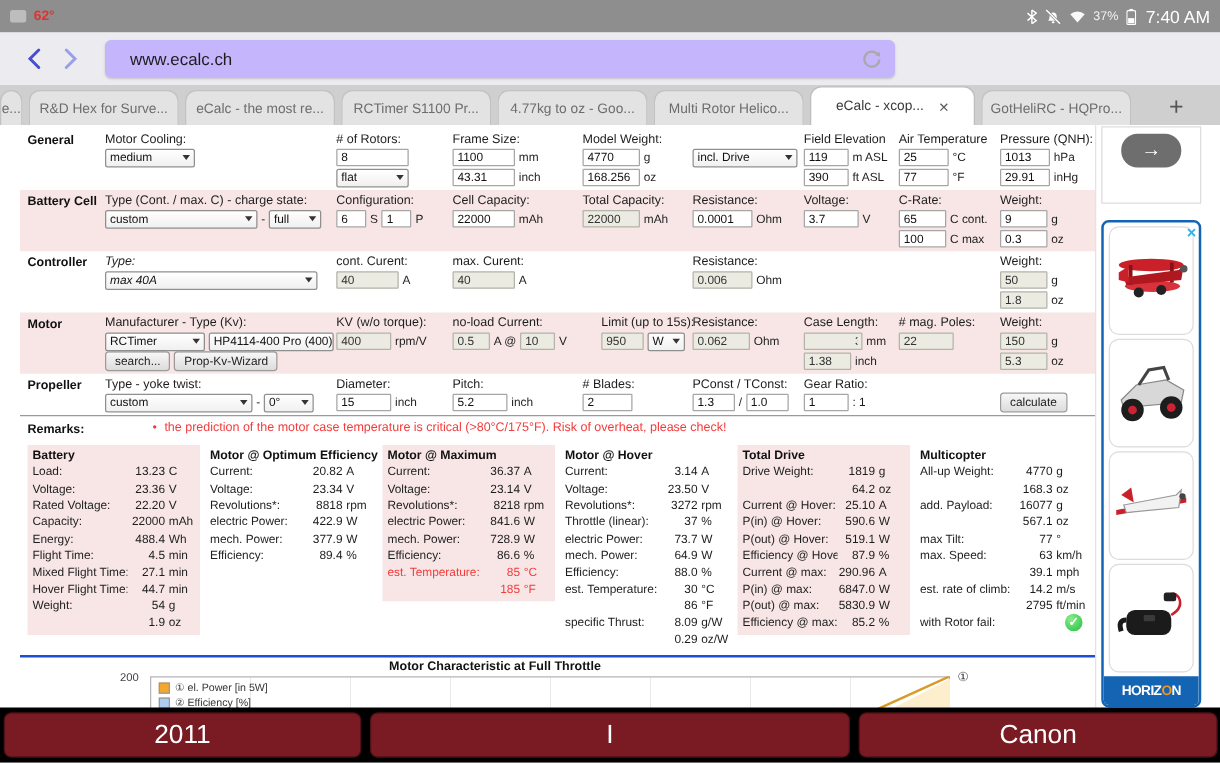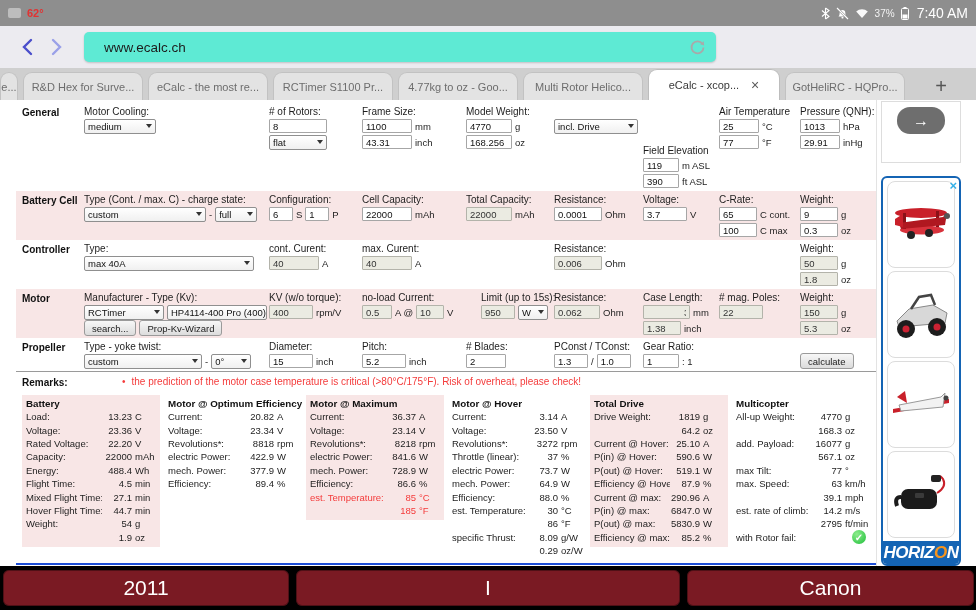--- a/index.html
+++ b/index.html
@@ -13,21 +13,21 @@
   .sb-chip{width:13px;height:10px;background:#bdbdbd;border-radius:2px;}
   .sb-temp{color:#e23232;font-weight:bold;font-size:11px;}
   .sb-right{margin-left:auto;display:flex;align-items:center;gap:6px;}
   .sb-pct{font-size:10px;color:#f2f2f2;}
   .sb-time{font-size:14px;color:#fff;margin-left:2px;}
   .sb-ic{display:flex;align-items:center;}
 
   
   .browserbar{height:42px;background:#ecebf0;display:flex;align-items:center;padding:0 12px;}
   .navbtn{width:30px;height:30px;display:flex;align-items:center;justify-content:center;flex:none;}
-  .urlbar{width:632px;height:30px;background:#5eead4;border-radius:5px;margin-left:12px;display:flex;align-items:center;
+  .urlbar{width:632px;height:30px;background:#c4b5fd;border-radius:5px;margin-left:12px;display:flex;align-items:center;
     padding:0 10px 0 18px;box-shadow:0 1px 2px rgba(0,0,0,.18);}
   .url-text{flex:1;font-size:13.5px;color:#1c1c1c;border:none;outline:none;background:transparent;
     font-family:"Liberation Sans",sans-serif;}
   .menu{display:flex;margin-left:auto;gap:30px;padding-right:4px;}
   .menu-item{color:#3c40c6;font-size:12.5px;letter-spacing:.3px;cursor:pointer;white-space:nowrap;}
 
   
   .tabbar{height:32px;background:#cfcfcf;display:flex;align-items:flex-end;padding:0 2px 0 0;}
   .tab{height:28px;background:#e3e3e3;border:1px solid #c2c2c2;border-bottom:none;border-radius:9px 9px 0 0;
     display:flex;align-items:center;justify-content:center;font-size:11px;color:#6d6d6d;
@@ -93,22 +93,22 @@
   .arrow-panel{position:absolute;left:3px;top:1px;width:80px;height:62px;background:#fff;border:1px solid #ddd;
     display:flex;justify-content:center;align-items:flex-start;padding-top:5px;}
   .arrow-btn{width:48px;height:27px;background:#6e6e6e;border-radius:13px;color:#fff;display:flex;
     align-items:center;justify-content:center;font-size:16px;}
   .ad{position:absolute;left:3px;top:76px;width:80px;height:390px;border:2px solid #1464b4;border-radius:6px;
     background:#fff;overflow:hidden;}
   .ad-close{position:absolute;top:0;right:2px;color:#35b1e8;font-size:13px;font-weight:bold;z-index:2;}
   .ad-card{margin:3px 4px 0 4px;height:87px;border:1px solid #dcdcdc;border-radius:8px;background:#fff;
     display:flex;align-items:center;justify-content:center;overflow:hidden;}
   .horizon{position:absolute;bottom:0;left:0;right:0;height:23px;background:#1464b4;color:#fff;
-    display:flex;align-items:center;justify-content:center;font-weight:bold;font-style:italic;
-    font-size:17px;letter-spacing:-.5px;}
+    display:flex;align-items:center;justify-content:center;font-weight:bold;
+    font-size:11px;letter-spacing:-.5px;}
   .horizon .o{color:#f7941d;}
 
   
   .bottombar{position:absolute;left:0;top:566px;width:976px;height:44px;background:#000;
     display:flex;gap:7px;padding:4px 3px;z-index:5;}
   .bb-btn{background:#7a1a23;border-radius:6px;color:#fff;font-size:21px;display:flex;align-items:center;
     justify-content:center;box-shadow:inset 0 0 0 1px rgba(0,0,0,.35);}
 </style>
 </head>
 <body>
@@ -250,21 +250,21 @@
             </div>
             <div class="fgroup" style="width: 89px;">
               <div class="flabel">&nbsp;</div>
               <div class="fline">
                 <div class="fsel" style="width: 84px;">
                   <span>incl. Drive</span>
                   <span class="car"></span>
                 </div>
               </div>
             </div>
-            <div class="fgroup" style="width: 76px; margin-top: 39px;">
+            <div class="fgroup" style="width: 76px;">
               <div class="flabel">Field Elevation</div>
               <div class="fline">
                 <input class="fin" readonly="" value="119" style="width: 36px;">
                 <span class="ftext">m ASL</span>
               </div>
               <div class="fline">
                 <input class="fin" readonly="" value="390" style="width: 36px;">
                 <span class="ftext">ft ASL</span>
               </div>
             </div>
@@ -362,21 +362,21 @@
                 <span class="ftext">g</span>
               </div>
               <div class="fline">
                 <input class="fin" readonly="" value="0.3" style="width: 38px;">
                 <span class="ftext">oz</span>
               </div>
             </div>
           </div>
           <div class="form-row">
             <div class="sec-label">Controller</div>
-            <div class="fgroup" style="width: 185px;">
+            <div class="fgroup" style="width: 185px; font-style: italic;">
               <div class="flabel">Type:</div>
               <div class="fline">
                 <div class="fsel" style="width: 170px;">
                   <span>max 40A</span>
                   <span class="car"></span>
                 </div>
               </div>
             </div>
             <div class="fgroup" style="width: 93px;">
               <div class="flabel">cont. Curent:</div>

